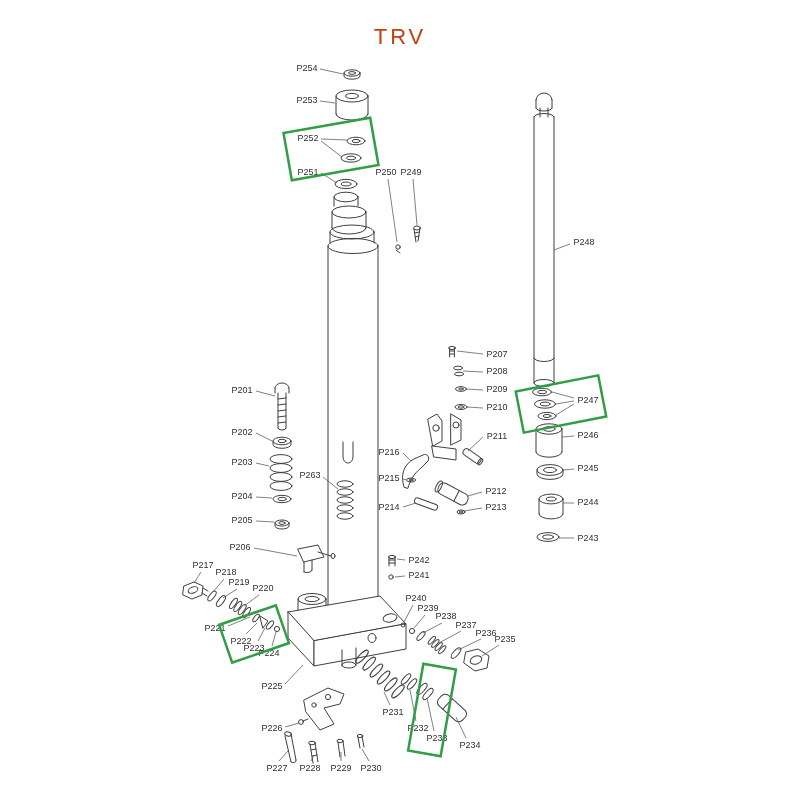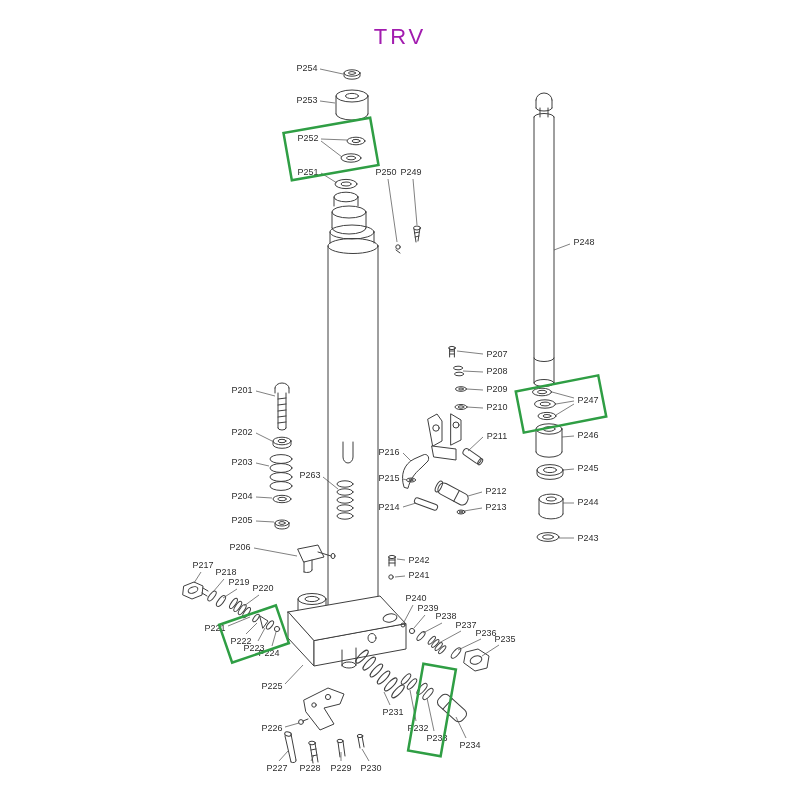--- a/index.html
+++ b/index.html
@@ -1,20 +1,20 @@
 <!DOCTYPE html>
 <html><head>
 <meta charset="utf-8">
 <style>
   html,body{margin:0;padding:0;background:#fff;}
   .stage{position:relative;width:800px;height:800px;background:#fff;overflow:hidden;}
   .title{
     position:absolute;top:24px;left:0;width:100%;text-align:center;
     font-family:"Liberation Sans",sans-serif;font-size:22px;letter-spacing:3px;
-    color:#a21caf;font-weight:400;
+    color:#c2410c;font-weight:400;
   }
   svg{position:absolute;left:0;top:0;}
   #artwork{stroke:#3f3f3f;stroke-width:1;fill:none;stroke-linecap:round;stroke-linejoin:round;}
   #artwork .solid{fill:#ffffff;}
   #leader-layer line{stroke:#4a4a4a;stroke-width:0.7;}
   #label-layer text{
     font-family:"Liberation Sans",sans-serif;font-size:9px;fill:#2e2e2e;
     text-anchor:middle;
   }
   #highlight-layer rect{fill:none;stroke-width:2.5;}

